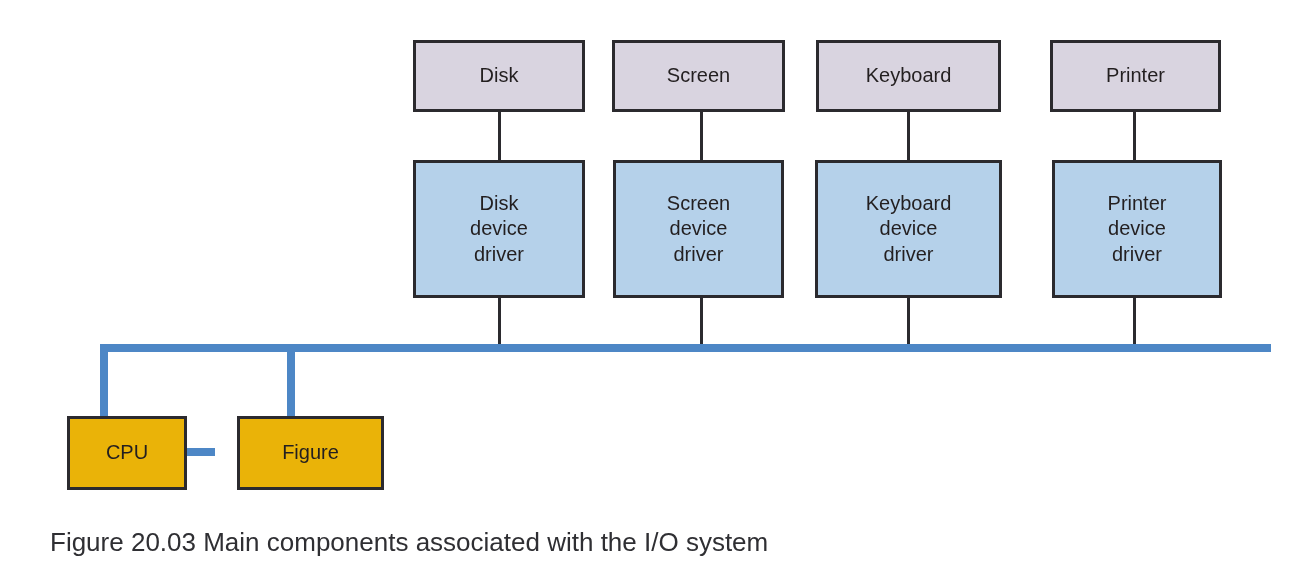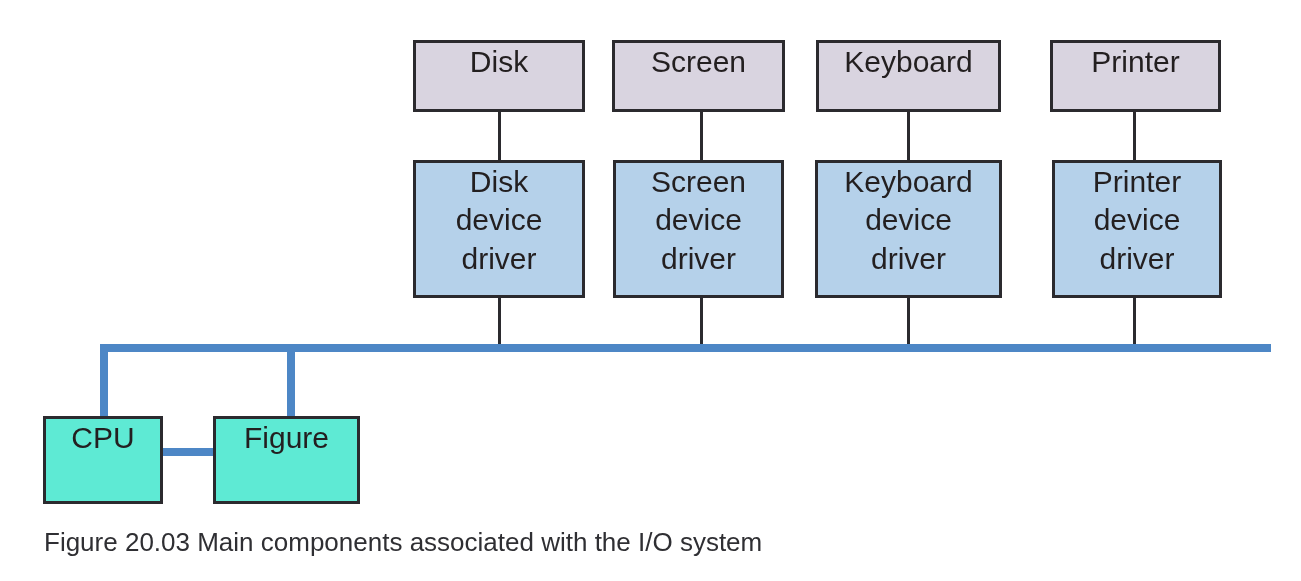--- a/index.html
+++ b/index.html
@@ -13,58 +13,59 @@
     width: 1301px;
     height: 581px;
     background: #ffffff;
     overflow: hidden;
   }
   .box {
     position: absolute;
     box-sizing: border-box;
     border: 3px solid #2b2a2e;
     display: flex;
-    align-items: flex-start;
+    align-items: center;
     justify-content: center;
     text-align: center;
     color: #231f20;
-    font-size: 30px;
+    font-size: 20px;
     line-height: 1.28;
     z-index: 2;
   }
   .device-box {
     background: #d9d4e0;
     top: 40px;
     height: 72px;
   }
   .driver-box {
     background: #b5d1ea;
     top: 160px;
     height: 138px;
     white-space: pre-line;
   }
   .cpu-mem-box {
-    background: #5eead4;
+    background: #eab308;
     top: 416px;
-    height: 88px;
+    height: 74px;
+    margin-left: 24px;
   }
   .vline {
     position: absolute;
     width: 3px;
     background: #2b2a2e;
     z-index: 1;
   }
   .bus {
     position: absolute;
     background: #4d87c6;
     z-index: 1;
   }
   .caption {
     position: absolute;
-    left: 44px;
+    left: 50px;
     top: 527px;
     font-size: 26px;
     color: #2f2f33;
     z-index: 2;
   }
 </style>
 </head>
 <body>
 
 <div class="canvas">

